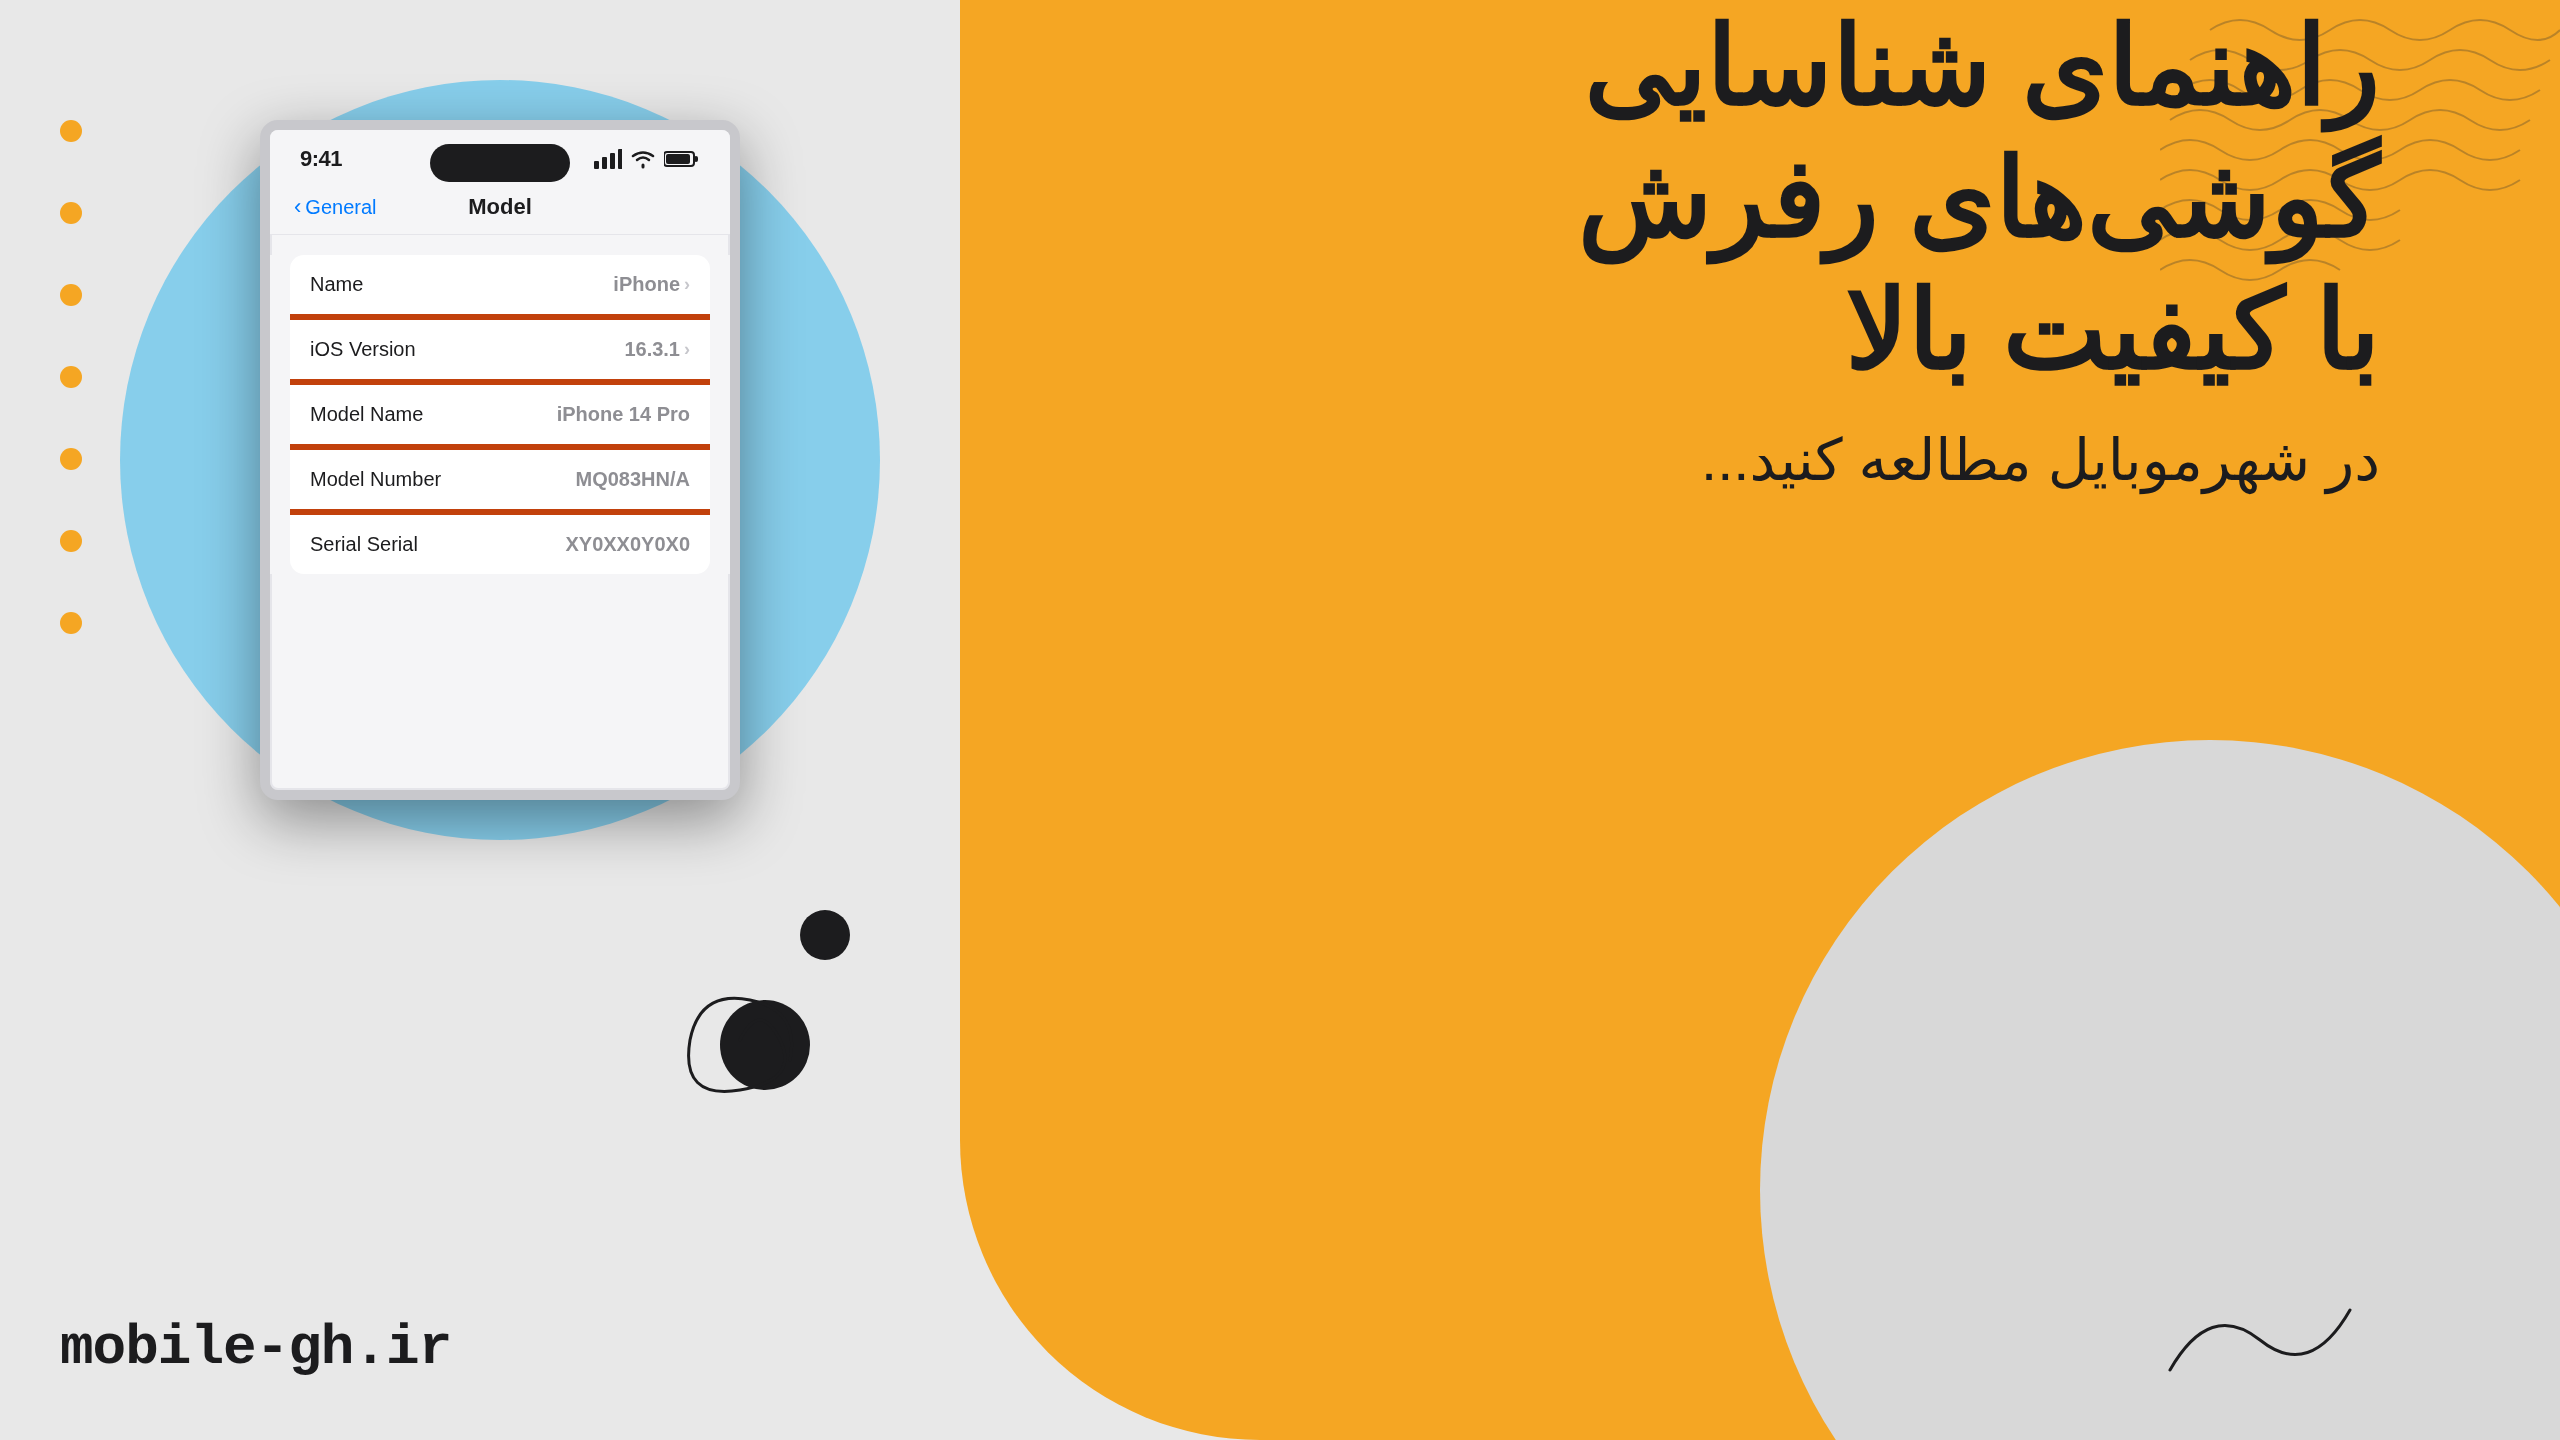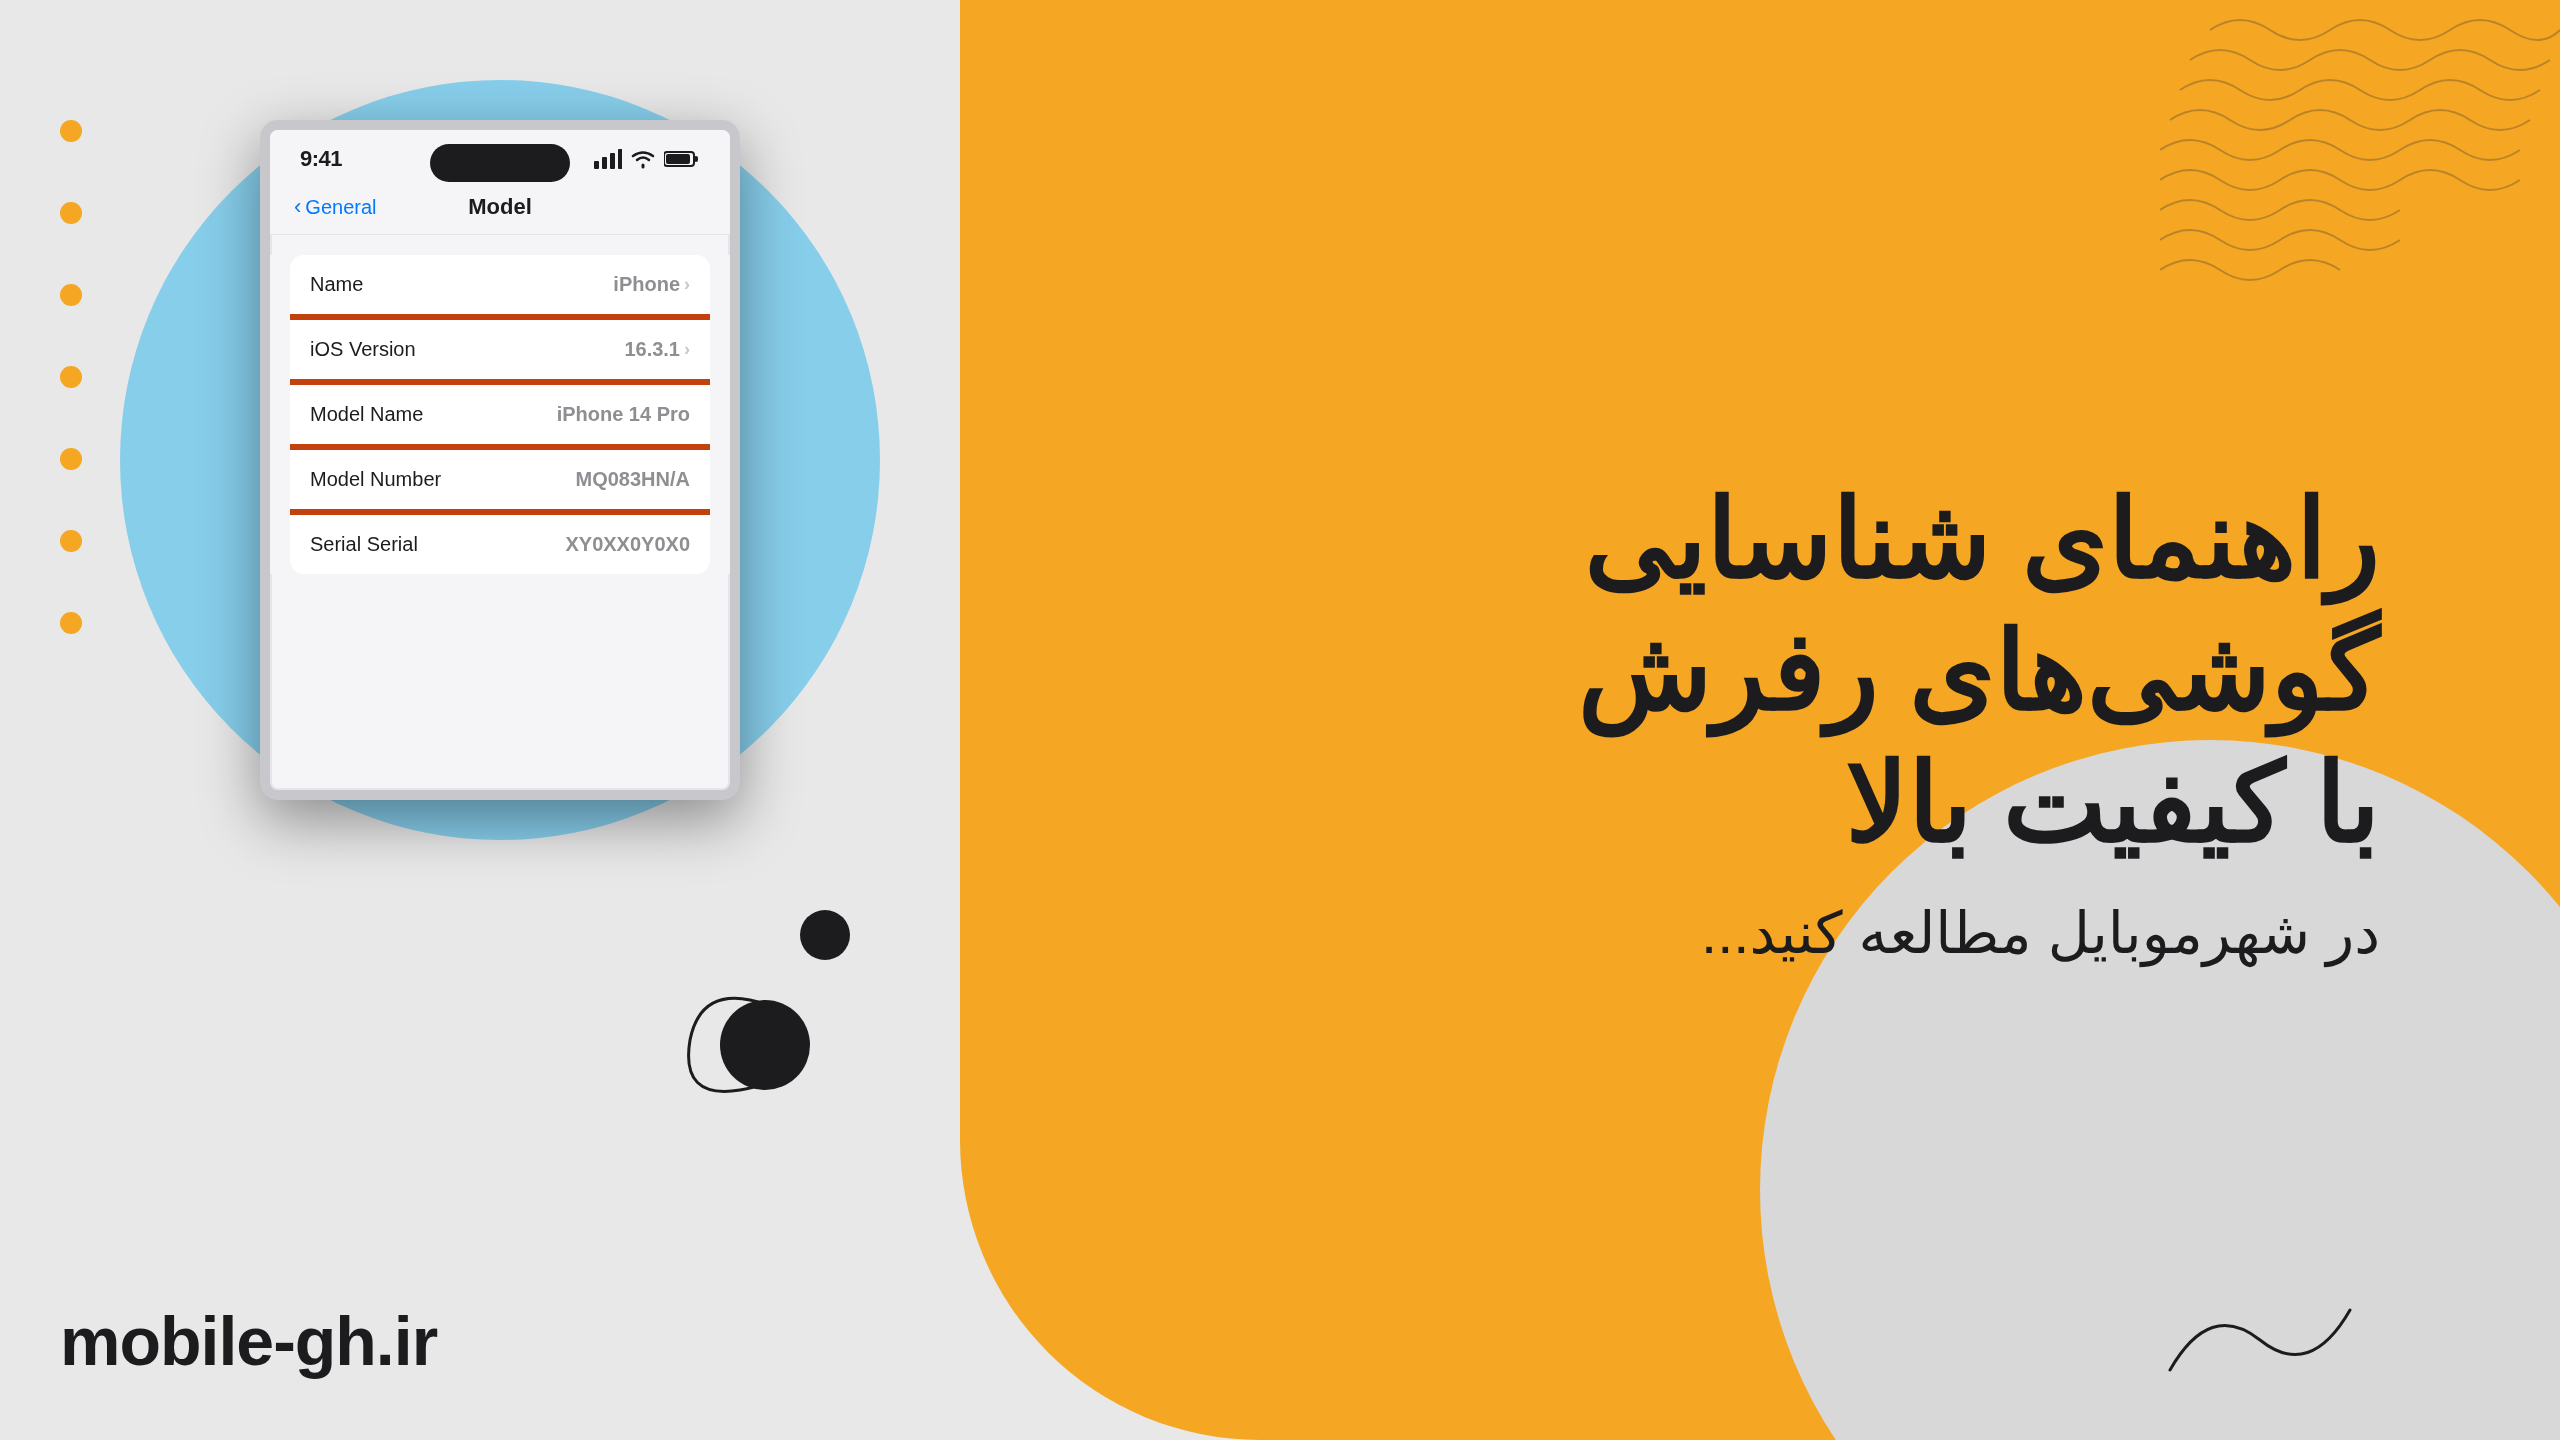--- a/index.html
+++ b/index.html
@@ -198,21 +198,21 @@
 
     
     .right-content {
       position: absolute;
       right: 80px;
       top: 0;
       bottom: 0;
       width: 1150px;
       display: flex;
       flex-direction: column;
-      justify-content: center;
+      justify-content: flex-start;
       align-items: flex-end;
       z-index: 5;
       padding-right: 100px;
     }
 
     .main-title {
       font-size: 110px;
       font-weight: 900;
       color: #1c1c1e;
       text-align: right;
@@ -232,24 +232,24 @@
     }
 
     
     .branding {
       position: absolute;
       left: 60px;
       bottom: 60px;
       z-index: 6;
     }
     .brand-text {
-      font-size: 68px;
+      font-size: 56px;
       font-weight: 900;
       color: #1c1c1e;
-      font-family: Liberation Sans, sans-serif;
+      font-family: Liberation Mono, monospace;
       letter-spacing: -1px;
     }
 
     
     .black-circle-large {
       position: absolute;
       width: 90px;
       height: 90px;
       border-radius: 50%;
       background: #1c1c1e;

